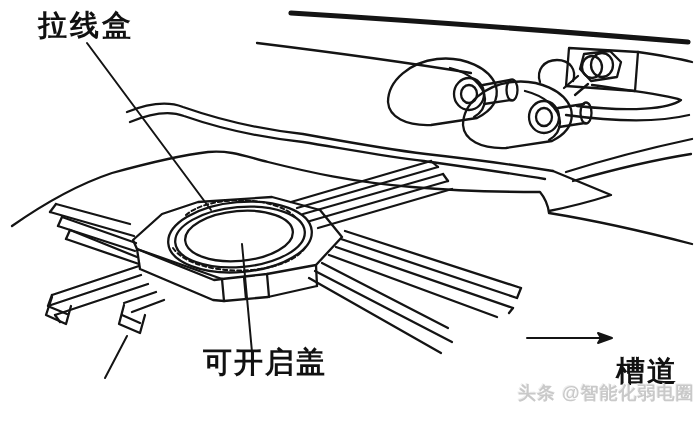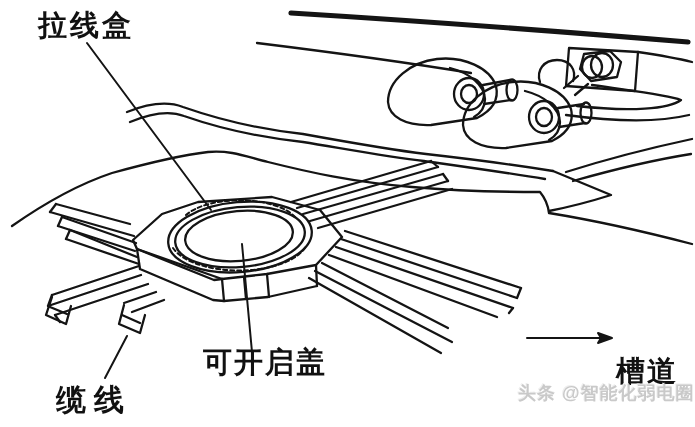--- a/index.html
+++ b/index.html
@@ -143,17 +143,16 @@
         <path d="M242,244 L252,352"></path>
         <path d="M127,336 L105,378"></path>
         <path d="M527,338 L603,338"></path>
         <path d="M612,338 L598,333 L601,338 L598,343 Z" fill="#141414"></path>
       </g>
     </g>
   </svg>
 
   <div class="lbl lbl-pullbox">拉线盒</div>
   <div class="lbl lbl-cover">可开启盖</div>
-  <div class="lbl lbl-cable">缆线</div>
   <div class="lbl lbl-raceway">槽道</div>
 
   <div class="watermark">头条 @智能化弱电圈</div>
 </div>
 
 </body></html>

